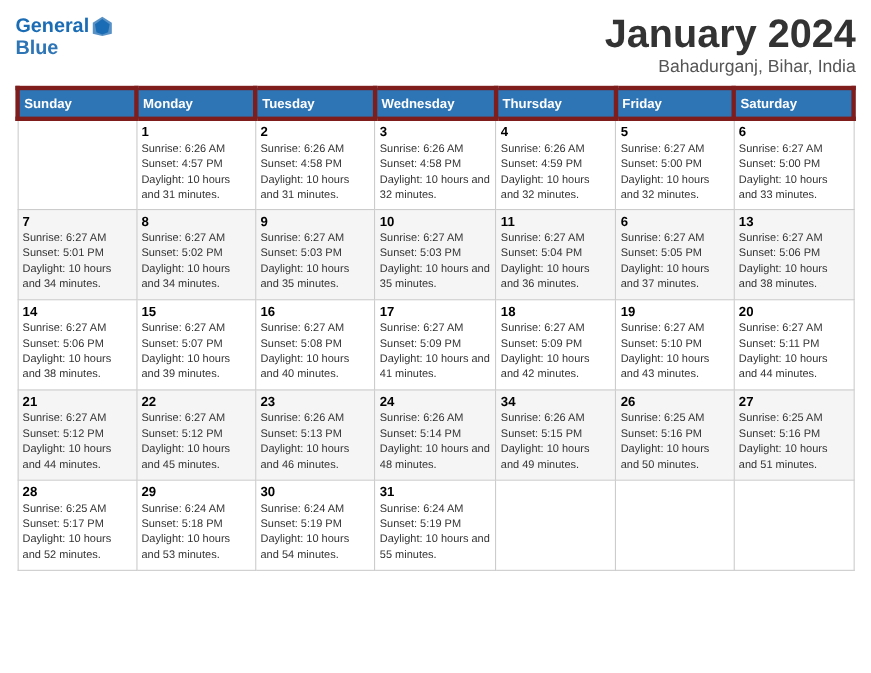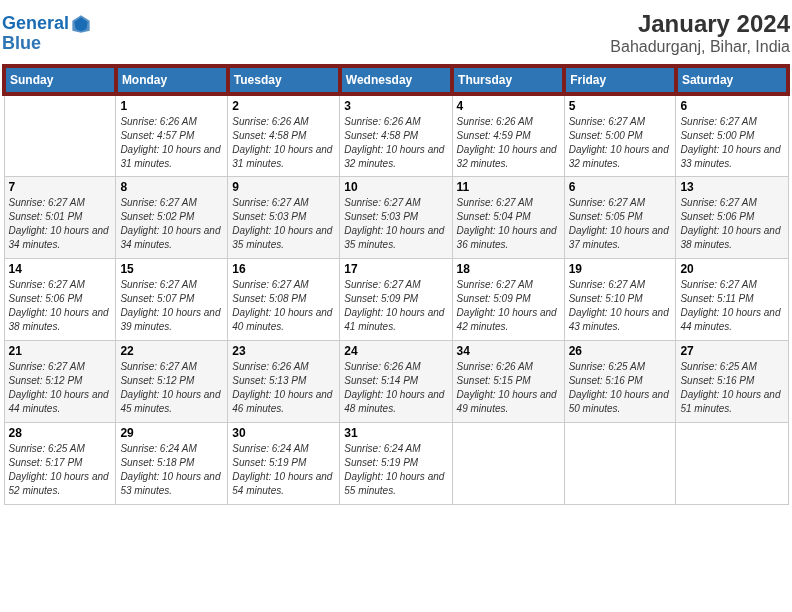--- a/index.html
+++ b/index.html
@@ -6,21 +6,21 @@
     body {
       width: 792px;
       height: 612px;
       font-family: Arial, sans-serif;
       background: #fff;
       overflow: hidden;
     }
     .container {
       width: 792px;
       height: 436px;
-      padding: 10px 2px;
+      padding: 10px 14px;
     }
     .header {
       display: flex;
       justify-content: space-between;
       align-items: flex-start;
       margin-bottom: 8px;
     }
     .logo {
       display: flex;
       align-items: center;
@@ -37,21 +37,21 @@
     }
     .logo-icon {
       width: 20px;
       height: 20px;
       margin-left: 2px;
     }
     .title-block {
       text-align: right;
     }
     .month-title {
-      font-size: 24px;
+      font-size: 36px;
       font-weight: bold;
       color: #333;
     }
     .location {
       font-size: 16px;
       color: #555;
     }
     .calendar {
       width: 100%;
       border-collapse: collapse;
@@ -80,21 +80,20 @@
     .day-num {
       font-size: 12px;
       font-weight: bold;
       margin-bottom: 2px;
       color: #000;
     }
     .day-info {
       font-size: 10px;
       color: #333;
       line-height: 1.4;
-      font-style: italic;
     }
     .empty-cell {
       background: #fff !important;
     }
   </style>
 </head>
 <body>
 
 <div class="container">
   <div class="header">

